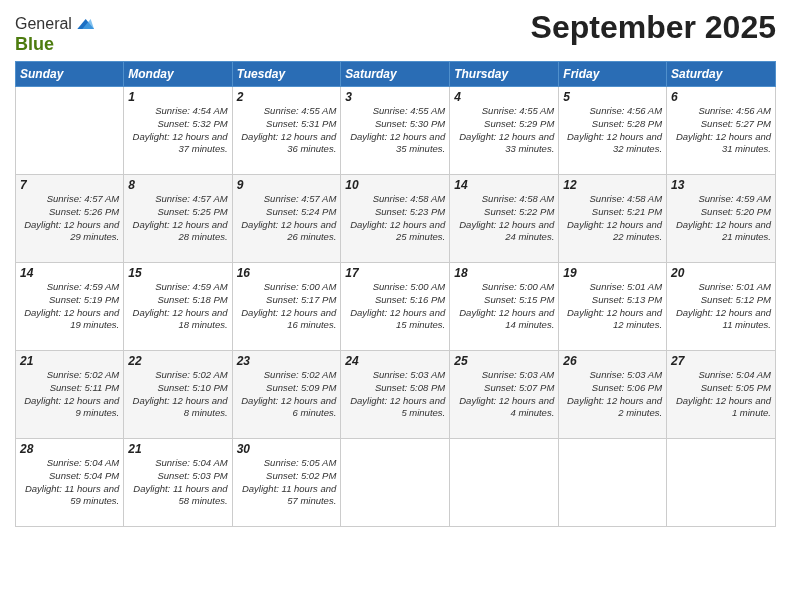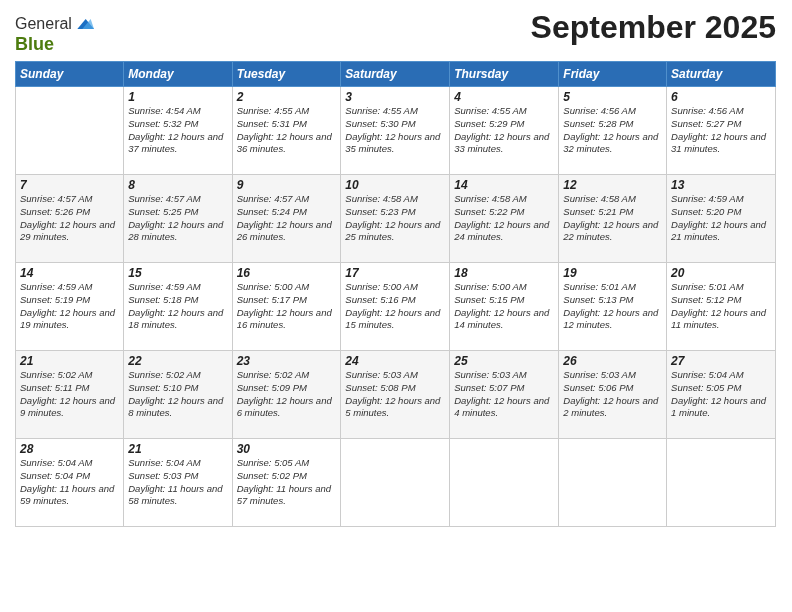--- a/index.html
+++ b/index.html
@@ -72,20 +72,21 @@
     .day-number {
       font-size: 12px;
       font-weight: bold;
       color: #222;
       margin-bottom: 1px;
     }
     .day-info {
       font-size: 9.5px;
       color: #333;
       line-height: 1.35;
+      text-align: right;
     }
     .empty-cell {
       background: #f9f9f9;
     }
     tr:nth-child(odd) td { background: #fff; }
     tr:nth-child(even) td { background: #f5f5f5; }
   </style>
 </head>
 <body>
 

